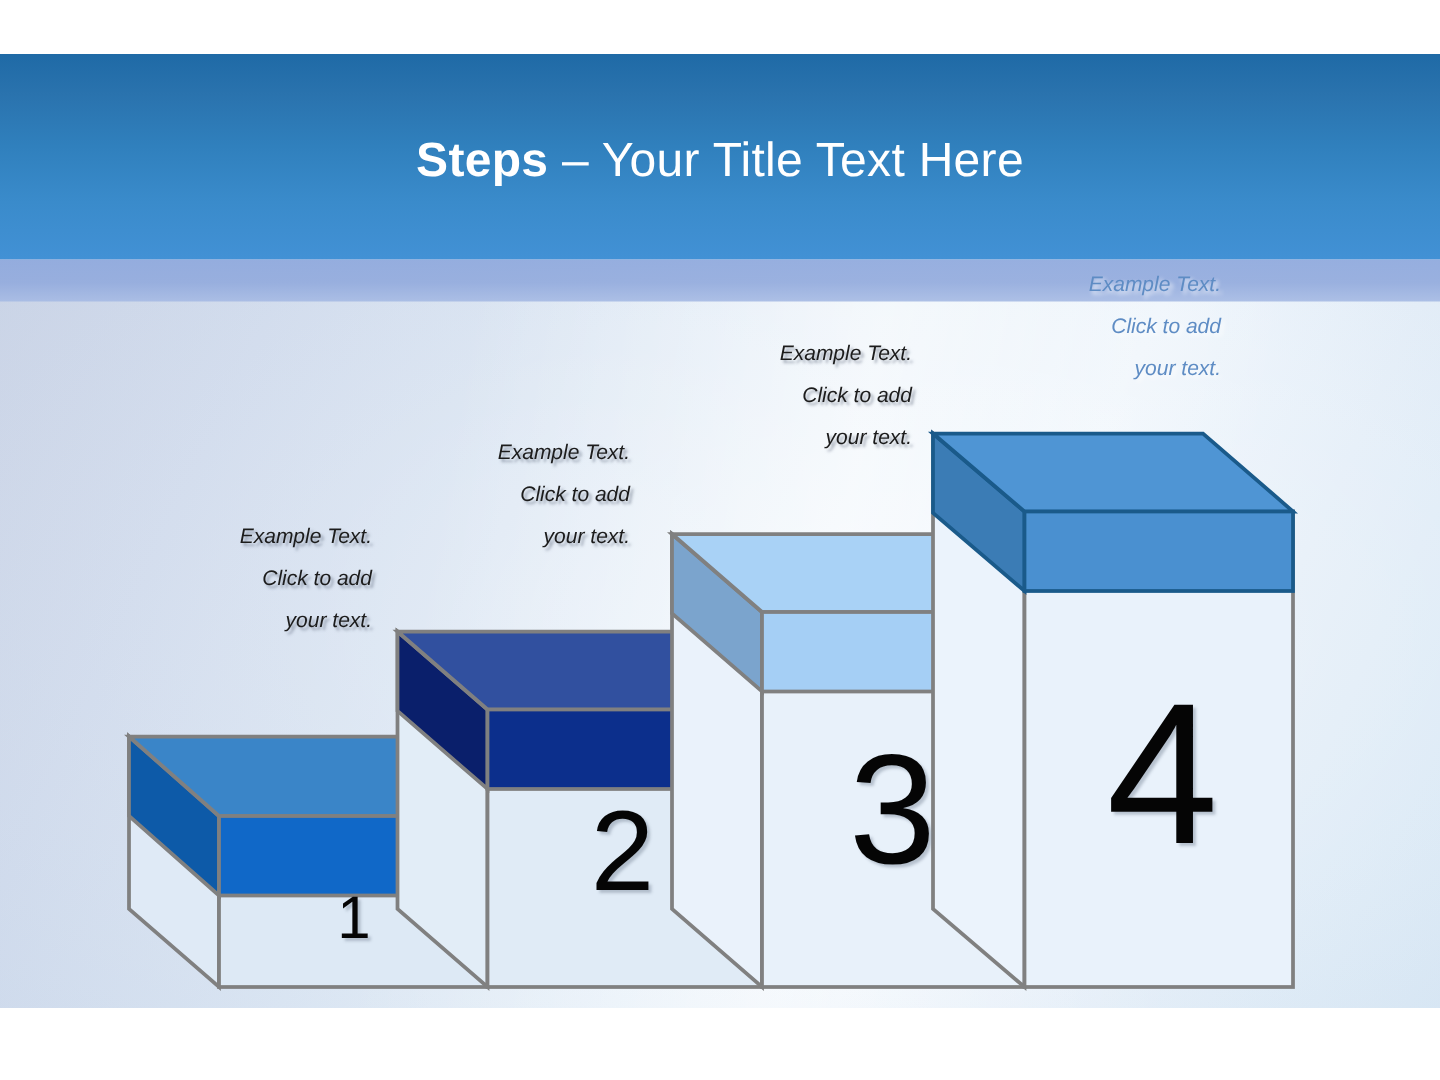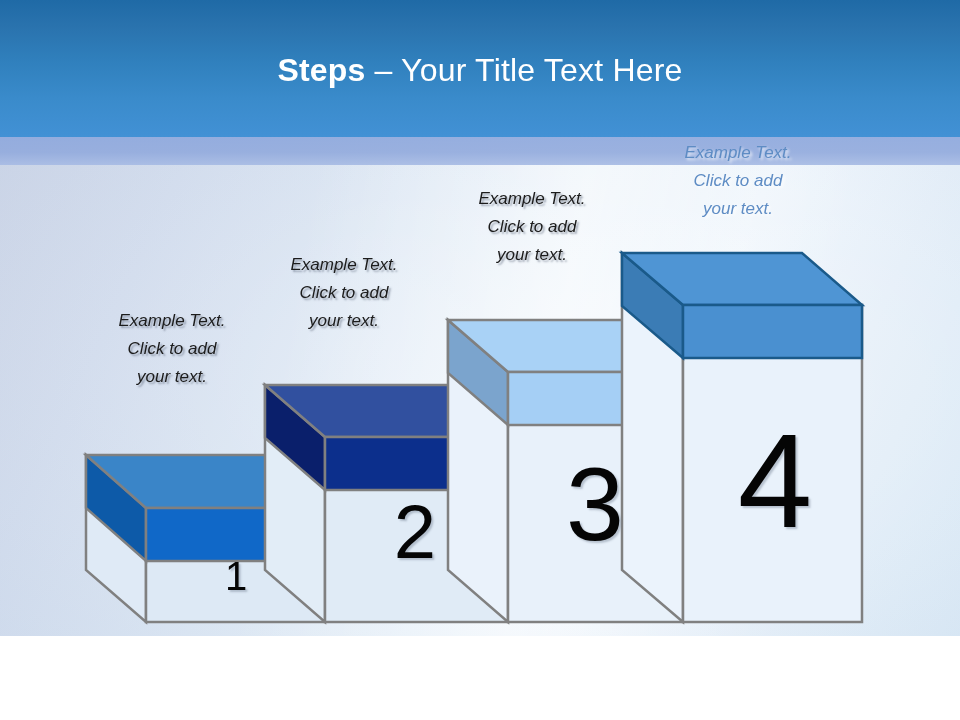--- a/index.html
+++ b/index.html
@@ -7,20 +7,21 @@
     padding: 0;
     background: #ffffff;
   }
   #slide {
     position: relative;
     width: 960px;
     height: 636px;
     overflow: hidden;
     font-family: "Liberation Sans", sans-serif;
     background: #e3ecf7;
+    margin-top: 36px;
   }
 
   
   .bg-base {
     position: absolute;
     left: 0; top: 137px;
     width: 960px; height: 583px;
     background:
       linear-gradient(115deg,
         #ccd4e6 0%,
@@ -84,23 +85,23 @@
     letter-spacing: 0.2px;
     white-space: nowrap;
   }
   .slide-title .t-bold { font-weight: bold; }
   .slide-title .t-rest { font-weight: normal; }
 
   
   .callout {
     position: absolute;
     font-style: italic;
-    font-size: 17px;
+    font-size: 14px;
     line-height: 28px;
-    text-align: center;
+    text-align: right;
     white-space: pre-line;
     color: #1c1c1c;
     text-shadow: 2px 2px 2px rgba(90,100,120,0.55);
   }
   .callout.c1 { left: 96px;  top: 307px; width: 152px; }
   .callout.c2 { left: 268px; top: 251px; width: 152px; }
   .callout.c3 { left: 456px; top: 185px; width: 152px; }
   .callout.c4 {
     left: 662px; top: 139px; width: 152px;
     color: #5e8cc4;

